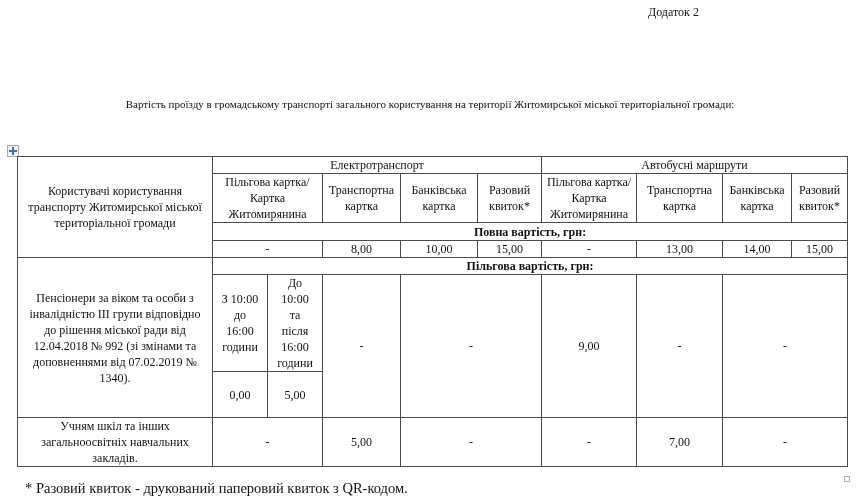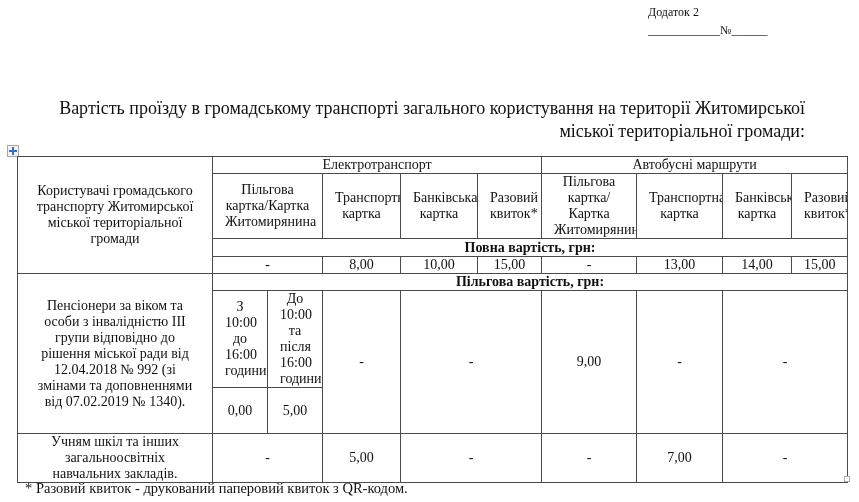--- a/index.html
+++ b/index.html
@@ -16,22 +16,22 @@
   
   .appendix {
     position: absolute; left: 648px; top: 4px;
     font-size: 12px; line-height: 17.5px;
     white-space: nowrap;
   }
 
   
   .doc-title {
     position: absolute; left: 55px; top: 97px; width: 750px;
-    text-align: right;
-    font-size: 18px; line-height: 23px;
+    text-align: center;
+    font-size: 11px; line-height: 15px;
   }
 
   
   .move-handle {
     position: absolute; left: 7px; top: 145px;
     width: 12px; height: 12px;
     background: #f2f2f2;
     border: 1px solid #a8a8a8;
   }
   .move-handle .bar-h, .move-handle .bar-v {
@@ -50,45 +50,44 @@
 
   
   table.fares {
     position: absolute; left: 17px; top: 156px;
     width: 830px;
     border-collapse: collapse;
     table-layout: fixed;
   }
   table.fares td {
     border: 1px solid #4a4a4a;
-    padding: 0 12px;
+    padding: 0 4px;
     text-align: center;
     vertical-align: middle;
-    font-size: 14px;
+    font-size: 12px;
     line-height: 16px;
     overflow: hidden;
   }
   td.group { font-size: 14px; }
   td.sub   { font-size: 12.8px; line-height: 15px; }
   td.band  { text-align: left; font-weight: bold; padding-left: 5px; font-size: 14px; }
   td.users { font-size: 14px; line-height: 17px; }
   td.cat   { text-align: left; vertical-align: top; padding: 1px 4px 0 4px; font-size: 14px; line-height: 17px; }
   td.time  { font-size: 12.5px; line-height: 15.3px; white-space: pre-line; }
 
   .footnote {
     position: absolute; left: 25px; top: 480px;
     font-size: 14.5px;
   }
 </style>
 </head>
 <body>
 
 <div class="appendix">
   <div>Додаток 2</div>
-  <div>____________№______</div>
 </div>
 
 <div class="doc-title">Вартість проїзду в громадському транспорті загального користування на території Житомирської міської територіальної громади:</div>
 
 <div class="move-handle">
   <span class="bar-h"></span>
   <span class="bar-v"></span>
 </div>
 
 <table class="fares">
@@ -100,21 +99,21 @@
       <col style="width:77px">
       <col style="width:64px">
     <col style="width:95px">
       <col style="width:86px">
       <col style="width:69px">
     <col style="width:56px">
   </colgroup>
 
   <tbody>
       <tr style="height:17px">
-    <td class="users" rowspan="4">Користувачі громадського транспорту Житомирської міської територіальної громади</td>
+    <td class="users" rowspan="4">Користувачі користування транспорту Житомирської міської територіальної громади</td>
     <td class="group" colspan="5">Електротранспорт</td>
     <td class="group" colspan="4">Автобусні маршрути</td>
   </tr>
 
   <tr style="height:46px">
     <td class="sub" colspan="2">Пільгова картка/Картка Житомирянина</td>
     <td class="sub">Транспортна картка</td>
     <td class="sub">Банківська картка</td>
     <td class="sub">Разовий квиток*</td>
     <td class="sub">Пільгова картка/Картка Житомирянина</td>

